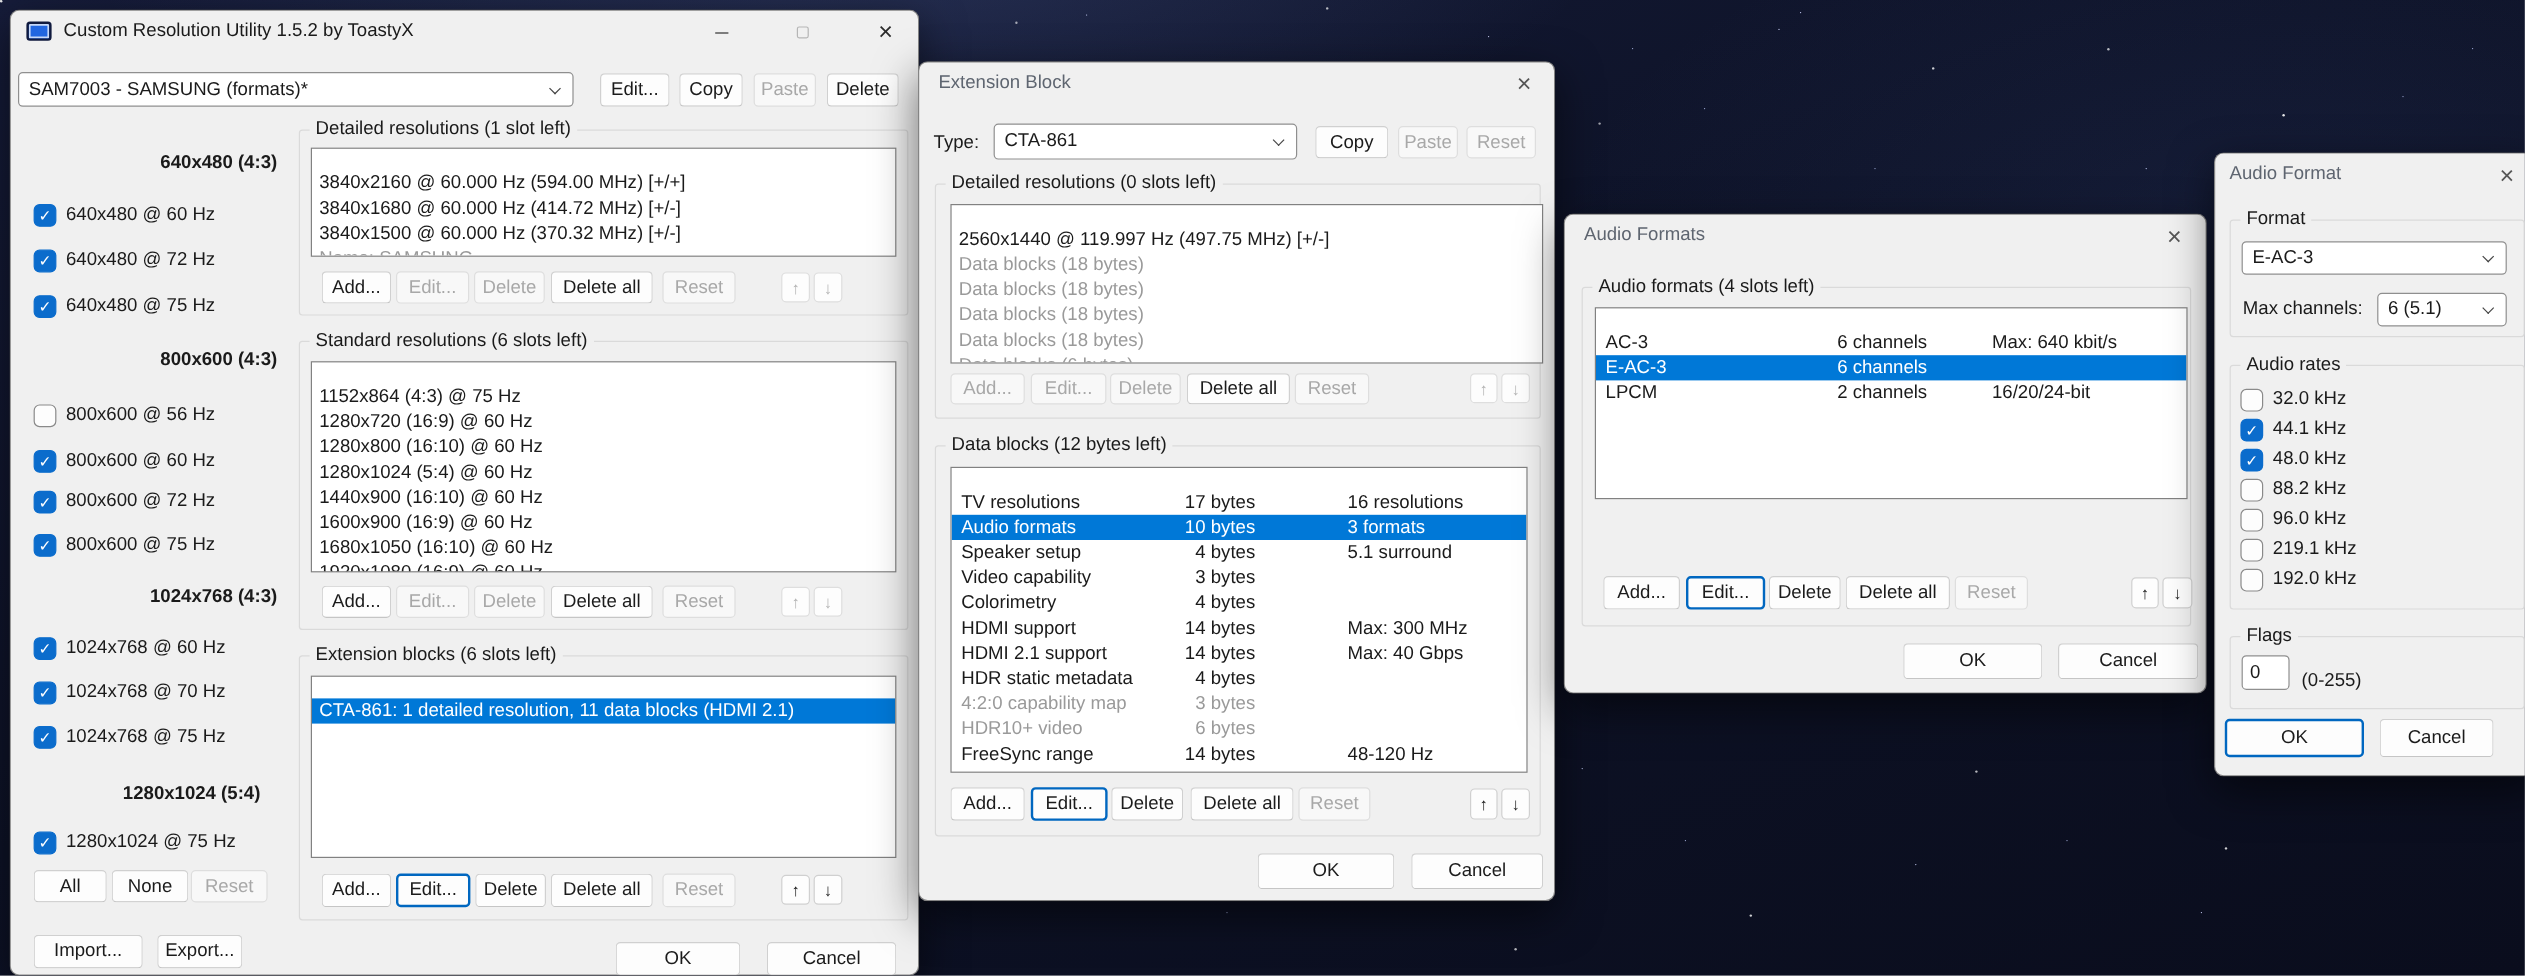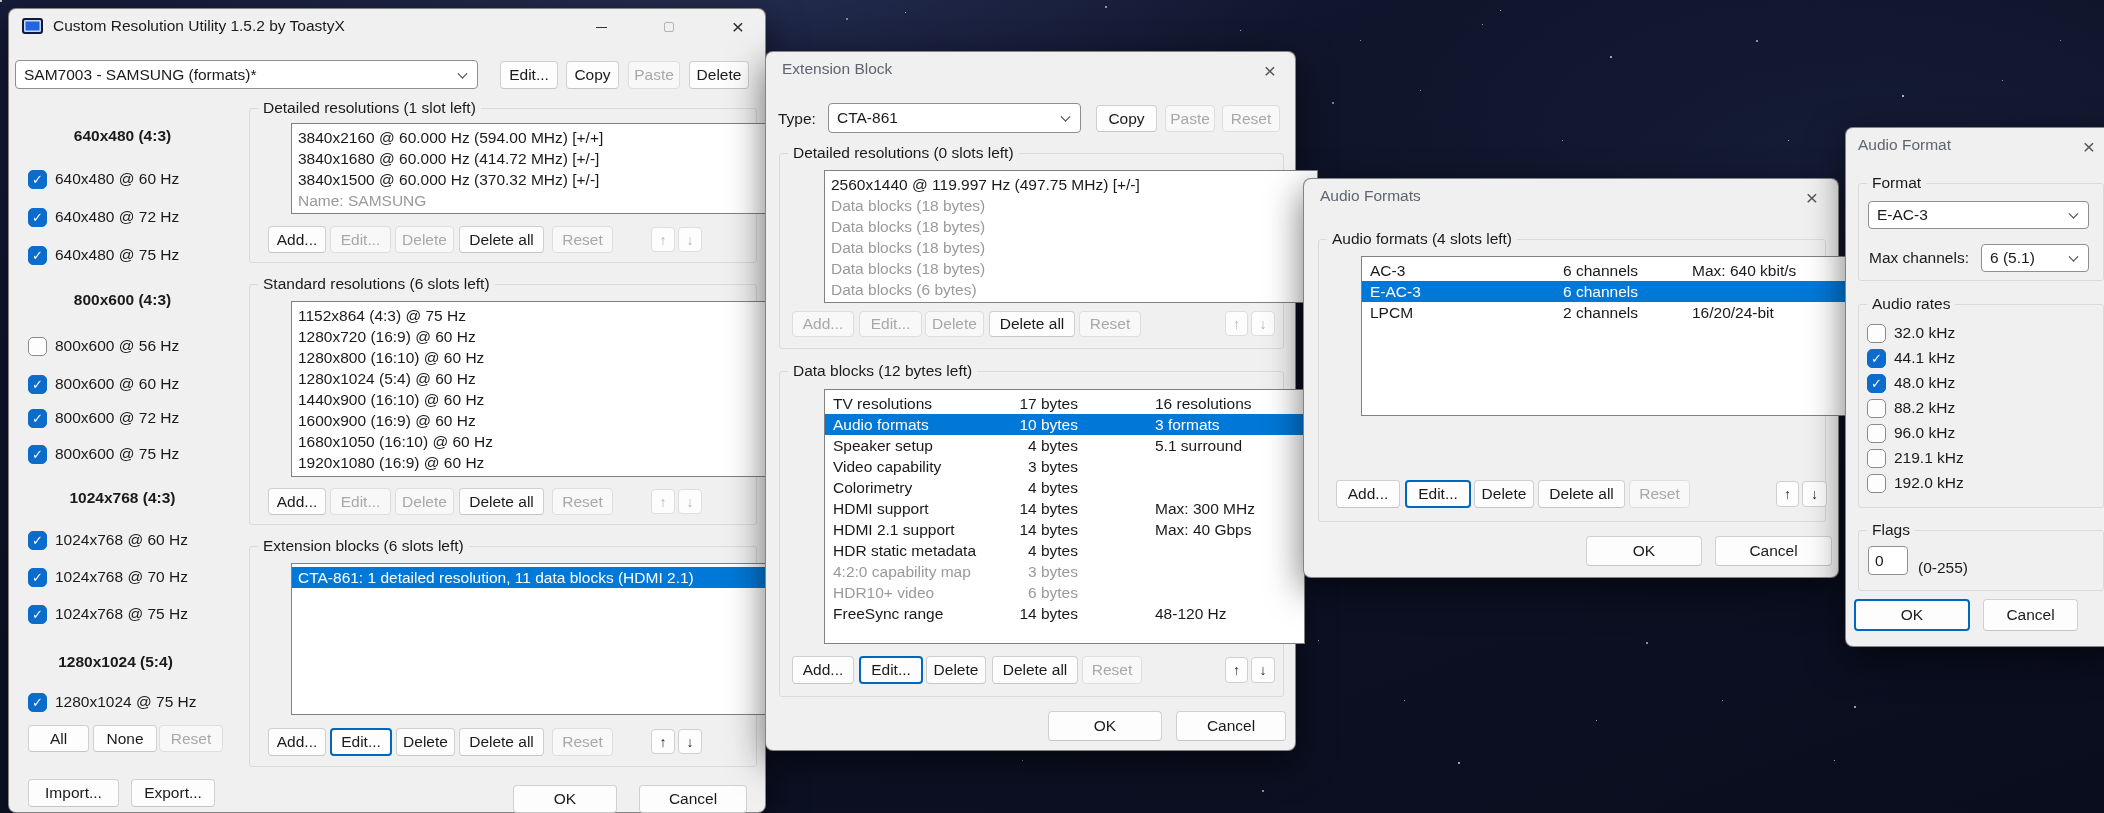--- a/index.html
+++ b/index.html
@@ -51,34 +51,34 @@
   .btn.focus { border:2px solid #0067c0; }
   .abtn { position:absolute; display:flex; align-items:center; justify-content:center; background:#fdfdfd;
           border:1px solid #d0d0d0; border-radius:4px; font-weight:bold; font-size:14px; color:#1a1a1a; }
   .abtn.dis { color:#b4b4b4; border-color:#dedede; }
 
   .combo { position:absolute; background:#fff; border:1px solid #8f8f8f; border-radius:4px;
            display:flex; align-items:center; padding:0 24px 0 8px; white-space:nowrap; }
   .chev { position:absolute; right:11px; top:50%; width:7px; height:7px; border-right:1.5px solid #454545;
           border-bottom:1.5px solid #454545; transform:translateY(-68%) rotate(45deg); }
 
-  .listbox { position:absolute; background:#fff; border:1px solid #818181; overflow:hidden; padding-top:3px;margin-left:32px; }
+  .listbox { position:absolute; background:#fff; border:1px solid #818181; overflow:hidden; padding-top:18px; }
   .lrow { position:relative; height:21px; line-height:21px; padding-left:6px; white-space:nowrap; }
   .lrow[data-muted="true"] { color:#9a9a9a; }
   .lrow[data-selected="true"] { background:#0078d7; color:#fff; }
   .col { position:absolute; top:0; height:21px; line-height:21px; white-space:nowrap; }
 
   .cbrow { position:absolute; display:flex; align-items:center; gap:8px; height:20px; }
   .cbbox { width:19px; height:19px; border:1px solid #8a8a8a; border-radius:5px; background:#fdfdfd;
            display:flex; align-items:center; justify-content:center; flex:0 0 auto; }
   .cbrow[data-checked="true"] .cbbox { background:#0b6ccc; border-color:#0b6ccc; }
   .chk { display:none; color:#fff; font-size:13px; line-height:1; }
   .cbrow[data-checked="true"] .chk { display:block; }
   .cblbl { white-space:nowrap; }
-  .sechdr { position:absolute; font-weight:bold; text-align:center; white-space:nowrap; }
+  .sechdr { position:absolute; font-weight:bold; text-align:right; white-space:nowrap; }
 
   .flaginput { position:absolute; background:#fff; border:1px solid #8f8f8f; border-radius:4px;
                font-family:"Liberation Sans",sans-serif; font-size:15.5px; padding:0 6px; color:#1a1a1a; }
   .slabel { position:absolute; white-space:nowrap; }
 </style>
 </head>
 <body>
 
 <div class="stars"></div>
 <div class="stars2"></div>
@@ -173,21 +173,21 @@
       <span class="cbbox">
         <span class="chk">✓</span>
       </span>
       <span class="cblbl">1280x1024 @ 75 Hz</span>
     </div>
   <div class="btn" style="left:19px;top:716px;width:61px;height:27px">All</div>
   <div class="btn" style="left:84px;top:716px;width:64px;height:27px">None</div>
   <div class="btn dis" style="left:150px;top:716px;width:64px;height:27px">Reset</div>
 
   <div class="btn" style="left:19px;top:770px;width:91px;height:28px">Import...</div>
-  <div class="btn" style="left:122px;top:770px;width:84px;height:28px">Export...</div>
+  <div class="btn" style="left:122px;top:770px;width:71px;height:28px">Export...</div>
 
   <div class="grp" style="left:240px;top:99px;width:508px;height:155px">
     <span class="glbl">Detailed resolutions (1 slot left)</span>
   </div>
   <div class="listbox" style="left:250px;top:114px;width:488px;height:91px">
     <div class="lrow" data-muted="false"><span>3840x2160 @ 60.000 Hz (594.00 MHz) [+/+]</span></div>
     <div class="lrow" data-muted="false"><span>3840x1680 @ 60.000 Hz (414.72 MHz) [+/-]</span></div>
     <div class="lrow" data-muted="false"><span>3840x1500 @ 60.000 Hz (370.32 MHz) [+/-]</span></div>
     <div class="lrow" data-muted="true"><span>Name: SAMSUNG</span></div>
   </div>

